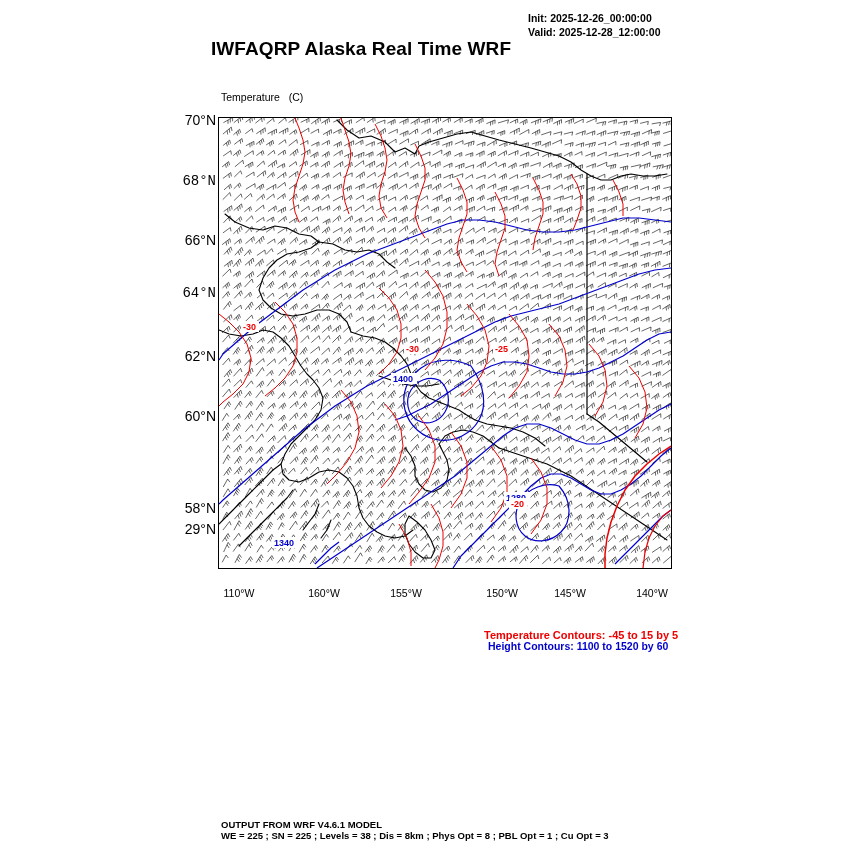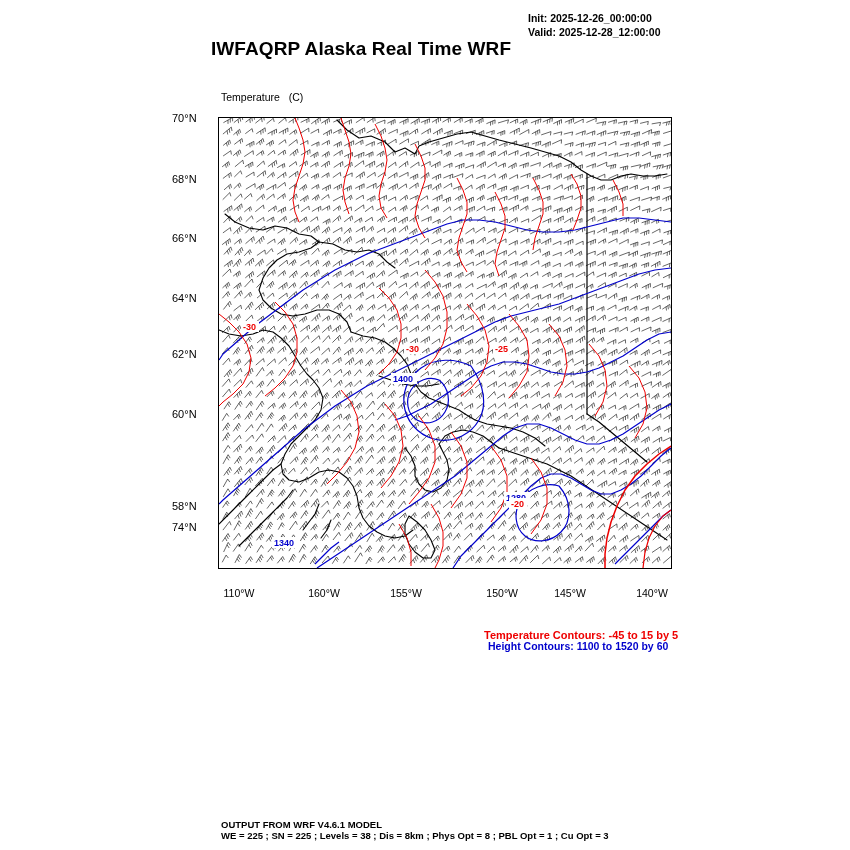--- a/index.html
+++ b/index.html
@@ -48,22 +48,22 @@
     left: 218px; top: 117px;
     width: 454px; height: 452px;
     border: 1px solid #000;
     box-sizing: border-box;
     overflow: hidden;
     background: #ffffff;
   }
   #map-svg { display: block; }
 
   .ytick {
-    font-size: 11px;
-    text-align: left;
+    font-size: 14px;
+    text-align: right;
     width: 44px;
   }
   .xtick {
     font-size: 10.5px;
     text-align: center;
     width: 60px;
   }
 
   #height-note {
     left: 488px; top: 606px;
@@ -99,27 +99,27 @@
 <div class="abs" id="init-line">Init:  2025-12-26_00:00:00</div>
 <div class="abs" id="valid-line">Valid: 2025-12-28_12:00:00</div>
 
 <div class="abs" id="var-legend">
   <div>Temperature   (C)</div>
   <div>Height   (m)</div>
   <div>Winds   (kts)</div>
 </div>
 
 <div class="abs ytick" style="left:172px; top:112px;">70°N</div>
-<div class="abs ytick" style="left:172px; top:173px;">68°N</div>
+<div class="abs ytick" style="left:172px; top:173px;font-family:Liberation Mono, monospace;">68°N</div>
 <div class="abs ytick" style="left:172px; top:232px;">66°N</div>
-<div class="abs ytick" style="left:172px; top:292px;">64°N</div>
+<div class="abs ytick" style="left:172px; top:285px;font-family:Liberation Mono, monospace;">64°N</div>
 <div class="abs ytick" style="left:172px; top:348px;">62°N</div>
 <div class="abs ytick" style="left:172px; top:408px;">60°N</div>
 <div class="abs ytick" style="left:172px; top:465px;margin-top:35px;">58°N</div>
-<div class="abs ytick" style="left:172px; top:521px;">74°N</div>
+<div class="abs ytick" style="left:172px; top:521px;">29°N</div>
 
 <div class="abs xtick" style="left:209px; top:587px;">110°W</div>
 <div class="abs xtick" style="left:294px; top:587px;">160°W</div>
 <div class="abs xtick" style="left:376px; top:587px;">155°W</div>
 <div class="abs xtick" style="left:458px; top:587px;text-align:right;">150°W</div>
 <div class="abs xtick" style="left:540px; top:587px;">145°W</div>
 <div class="abs xtick" style="left:622px; top:587px;">140°W</div>
 
 <div class="abs" id="plot-frame">
   <svg id="map-svg" width="452" height="450" viewBox="0 0 452 450">

